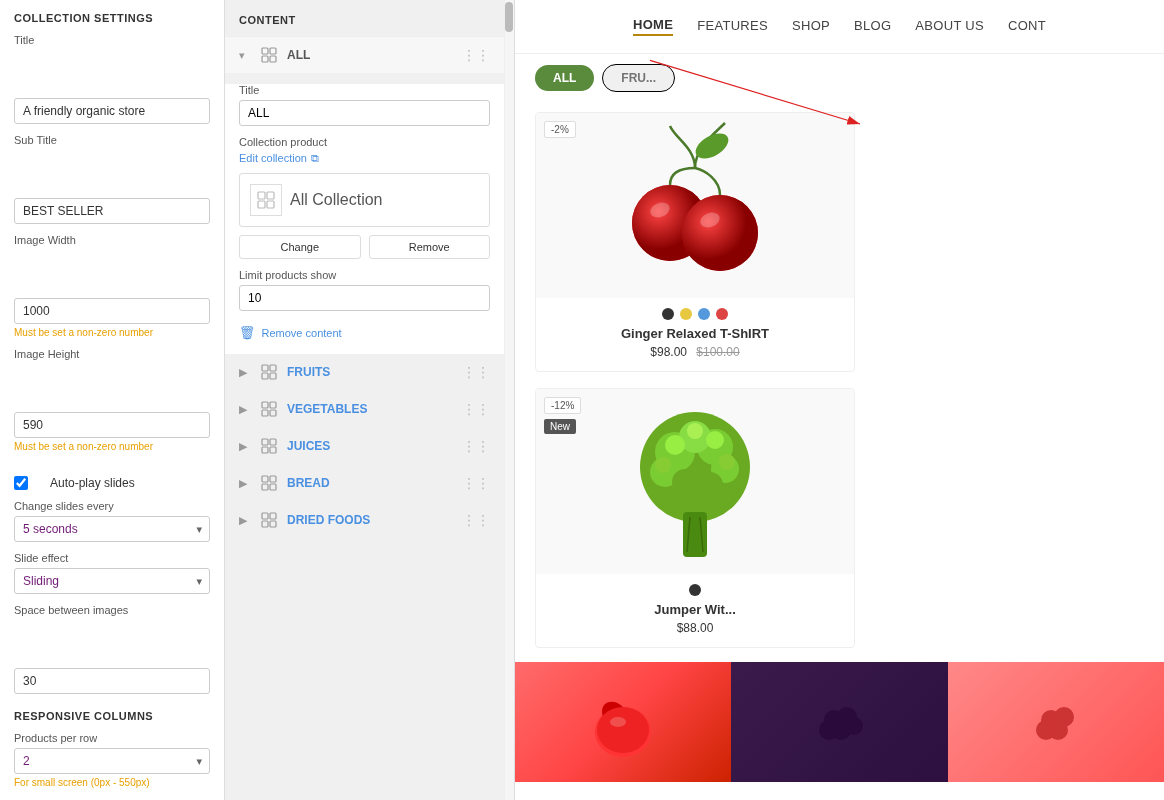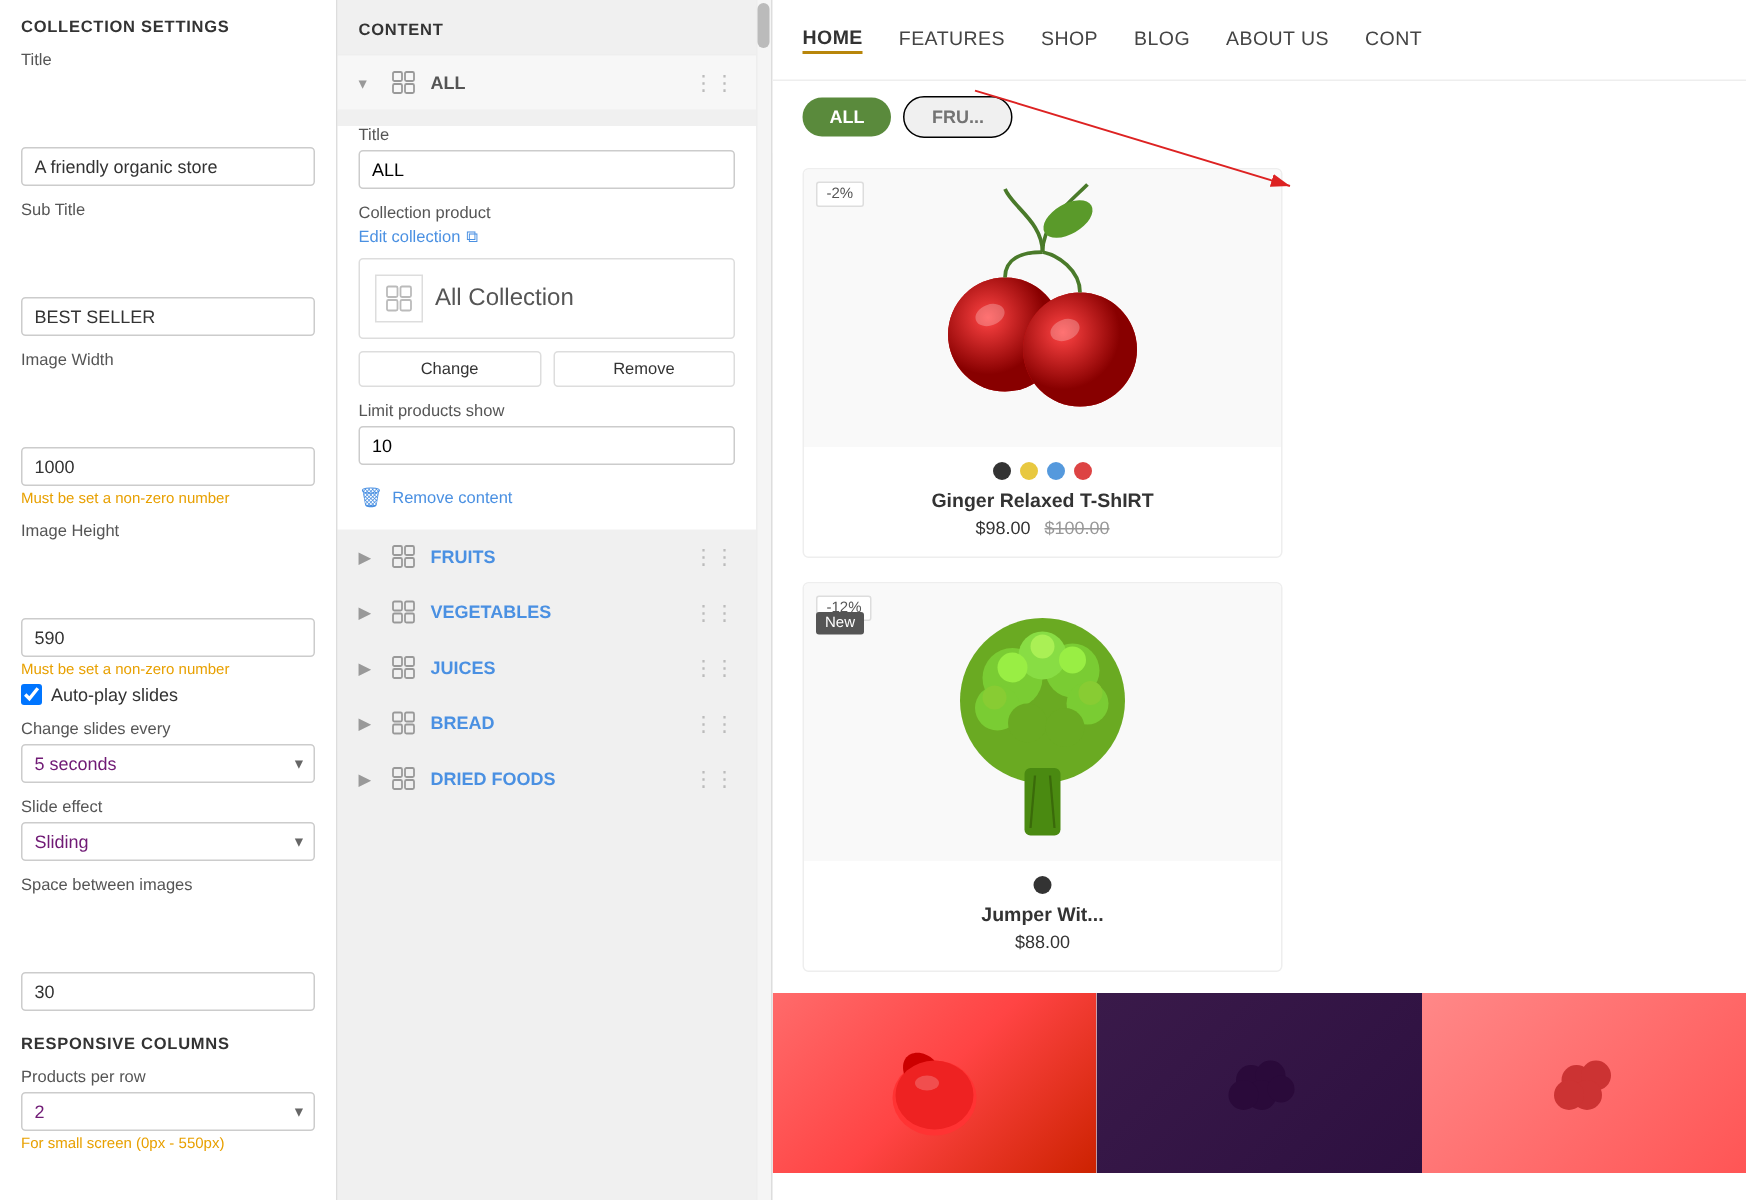--- a/index.html
+++ b/index.html
@@ -38,22 +38,22 @@
       margin-top: 48px;
     }
     .field-hint {
       font-size: 10px;
       color: #e8a000;
       margin-top: 3px;
     }
     .checkbox-row {
       display: flex;
       align-items: flex-end;
-      gap: 6px;
-      margin-top: 4px;
+      gap: 22px;
+      margin-top: 24px;
     }
     .checkbox-row input { width: 14px; height: 14px; }
     .checkbox-row label { font-size: 12px; color: #333; }
     .select-wrapper {
       position: relative;
       width: 100%;
     }
     .select-wrapper select {
       width: 100%;
       padding: 5px 8px;
@@ -209,21 +209,21 @@
 
     
     .nav-bar {
       display: flex;
       align-items: center;
       padding: 0 20px;
       height: 54px;
       border-bottom: 1px solid #eee;
       background: #fff;
       gap: 24px;
-      justify-content: flex-start;
+      justify-content: center;
     }
     .nav-item {
       font-size: 13px;
       color: #444;
       font-weight: 500;
       letter-spacing: 0.3px;
       cursor: pointer;
       padding-bottom: 2px;
     }
     .nav-item.active {
@@ -293,21 +293,21 @@
       padding: 2px 6px;
       font-size: 10px;
       border-radius: 2px;
       color: #555;
       z-index: 2;
     }
     .product-badge.new-badge {
       background: #555;
       color: #fff;
       border: none;
-      top: 19px;
+      top: 30px;
     }
     .product-img-area {
       width: 100%;
       height: 185px;
       display: flex;
       align-items: center;
       justify-content: center;
       overflow: hidden;
       background: #f9f9f9;
     }

